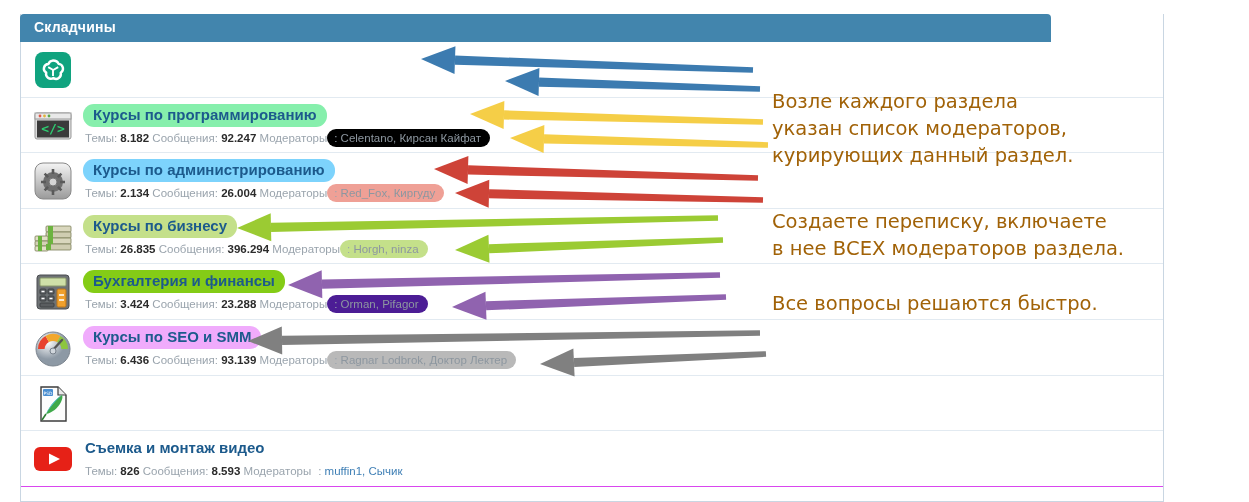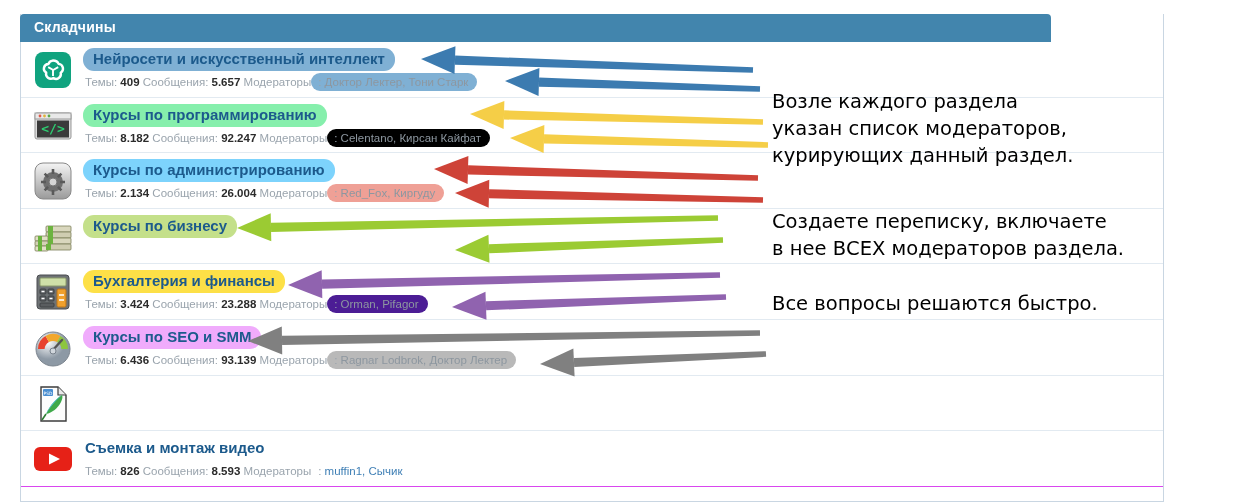--- a/index.html
+++ b/index.html
@@ -32,21 +32,21 @@
              border-radius:11px;white-space:nowrap;}
   .sec-title.plain{padding-left:2px;padding-right:2px;background:transparent;}
   .meta{font-size:11.5px;color:#9aa4ad;line-height:16px;margin-top:2px;
         white-space:nowrap;padding-left:2px;}
   .meta b{color:#2b2b2b;font-weight:bold;}
   .mod-pill{display:inline-block;border-radius:9px;padding:1px 9px 1px 7px;}
   .mod-names{color:#3f7fb5;}
   .mod-names.dim{color:#8d97a0;}
 
   
-  .note{position:absolute;color:#000000;font-size:19.5px;line-height:27px;
+  .note{position:absolute;color:#a16207;font-size:19.5px;line-height:27px;
         font-family:"DejaVu Sans","Liberation Sans",sans-serif;
         white-space:pre-line;}
   #note-1{left:772px;top:88px;}
   #note-2{left:772px;top:208px;}
   #note-3{left:772px;top:290px;}
 
   
   .arrows{position:absolute;left:0;top:0;width:1249px;height:502px;
           pointer-events:none;}
 </style>
@@ -63,24 +63,20 @@
   <div class="rows" id="rows">
       <div class="row">
         <div class="icon-wrap">
           <span style="display: block; width: 42px; height: 42px;"><svg width="42" height="42" viewBox="0 0 42 42">
          <rect x="3" y="3" width="36" height="36" rx="8" fill="#10a37f"></rect>
          <g fill="none" stroke="#fff" stroke-width="2.4" stroke-linejoin="round">
           <path d="M21 11.5c3 0 5 1.8 5.6 3.4 2.1.2 3.9 1.8 4.3 3.9.4 2-.6 3.9-2.2 4.9.5 2-.2 4.1-1.9 5.3-1.7 1.2-3.8 1.1-5.4 0-1.7 1-3.9.9-5.5-.3-1.6-1.2-2.2-3.2-1.7-5.1-1.7-1-2.7-3-2.2-5 .5-2 2.3-3.5 4.4-3.6.7-1.9 2.6-3.4 4.6-3.4z"></path>
           <path d="M16.2 18.1l5 2.9 5-2.9M21 21v5.9" stroke-width="1.9"></path>
          </g>
             </svg></span>
-        </div>
-        <div class="rowbody">
-          <div><span class="sec-title" style="background: rgb(127, 176, 212);">Нейросети и искусственный интеллект</span></div>
-          <div class="meta"><span>Темы: </span><b>409</b><span> Сообщения: </span><b>5.657</b><span> Модераторы</span><span class="mod-pill" style="background:#7fb0d4"><span>: </span><span class="mod-names dim">Доктор Лектер, Тони Старк</span></span></div>
         </div>
       </div>
       <div class="row">
         <div class="icon-wrap">
           <span style="display: block; width: 42px; height: 42px;"><svg width="42" height="42" viewBox="0 0 42 42">
          <rect x="3" y="8" width="36" height="26" rx="2" fill="#ddd" stroke="#999"></rect>
          <rect x="3" y="8" width="36" height="6" fill="#e9e9e9" stroke="#999"></rect>
          <circle cx="8" cy="11" r="1.4" fill="#e05a4a"></circle>
          <circle cx="12.5" cy="11" r="1.4" fill="#e0b23a"></circle>
          <circle cx="17" cy="11" r="1.4" fill="#5aa84a"></circle>
@@ -135,20 +131,21 @@
           <rect x="16" y="22" width="5" height="6"></rect>
                 <rect x="14" y="28" width="5" height="6"></rect>
           <rect x="6" y="20" width="4" height="5"></rect>
                 <rect x="6" y="25" width="4" height="5"></rect>
           <rect x="6" y="30" width="4" height="5"></rect>
          </g>
             </svg></span>
         </div>
         <div class="rowbody">
           <div><span class="sec-title" style="background: rgb(196, 224, 138);">Курсы по бизнесу</span></div>
+          <div class="meta"><span>Темы: </span><b>26.835</b><span> Сообщения: </span><b>396.294</b><span> Модераторы</span><span class="mod-pill" style="background:#c4e08a"><span>: </span><span class="mod-names dim">Horgh, ninza</span></span></div>
         </div>
       </div>
       <div class="row">
         <div class="icon-wrap">
           <span style="display: block; width: 42px; height: 42px;"><svg width="42" height="42" viewBox="0 0 42 42">
          <rect x="5" y="4" width="32" height="34" rx="3" fill="#6e7275" stroke="#4a4d50"></rect>
          <rect x="8" y="7" width="26" height="8" rx="1" fill="#cfe0a8" stroke="#8a9a6a"></rect>
          <g fill="#5a5d60" stroke="#3f4245">
           <rect x="8" y="18" width="6" height="5" rx="1"></rect>
                 <rect x="16" y="18" width="6" height="5" rx="1"></rect>
@@ -156,21 +153,21 @@
                 <rect x="16" y="25" width="6" height="5" rx="1"></rect>
           <rect x="8" y="32" width="14" height="4" rx="1"></rect>
          </g>
          <rect x="25" y="18" width="9" height="18" rx="1.5" fill="#f0a02c" stroke="#b8741c"></rect>
          <g stroke="#fff" stroke-width="1.3">
            <path d="M9.5 20.5h3M17.5 20.5h3M9.5 27.5h3M17.5 27.5h3M27 24h5M27 29h5"></path>
          </g>
             </svg></span>
         </div>
         <div class="rowbody">
-          <div><span class="sec-title" style="background: #fde047;">Бухгалтерия и финансы</span></div>
+          <div><span class="sec-title" style="background: #84cc16;">Бухгалтерия и финансы</span></div>
           <div class="meta"><span>Темы: </span><b>3.424</b><span> Сообщения: </span><b>23.288</b><span> Модераторы</span><span class="mod-pill" style="background:#4c1d95"><span>: </span><span class="mod-names dim">Orman, Pifagor</span></span></div>
         </div>
       </div>
       <div class="row">
         <div class="icon-wrap">
           <span style="display: block; width: 42px; height: 42px;"><svg width="42" height="42" viewBox="0 0 42 42">
          <defs>
                 <radialGradient id="sph" cx=".35" cy=".3">
           <stop offset="0" stop-color="#ffffff"></stop>
                   <stop offset="1" stop-color="#8d99a5"></stop>

